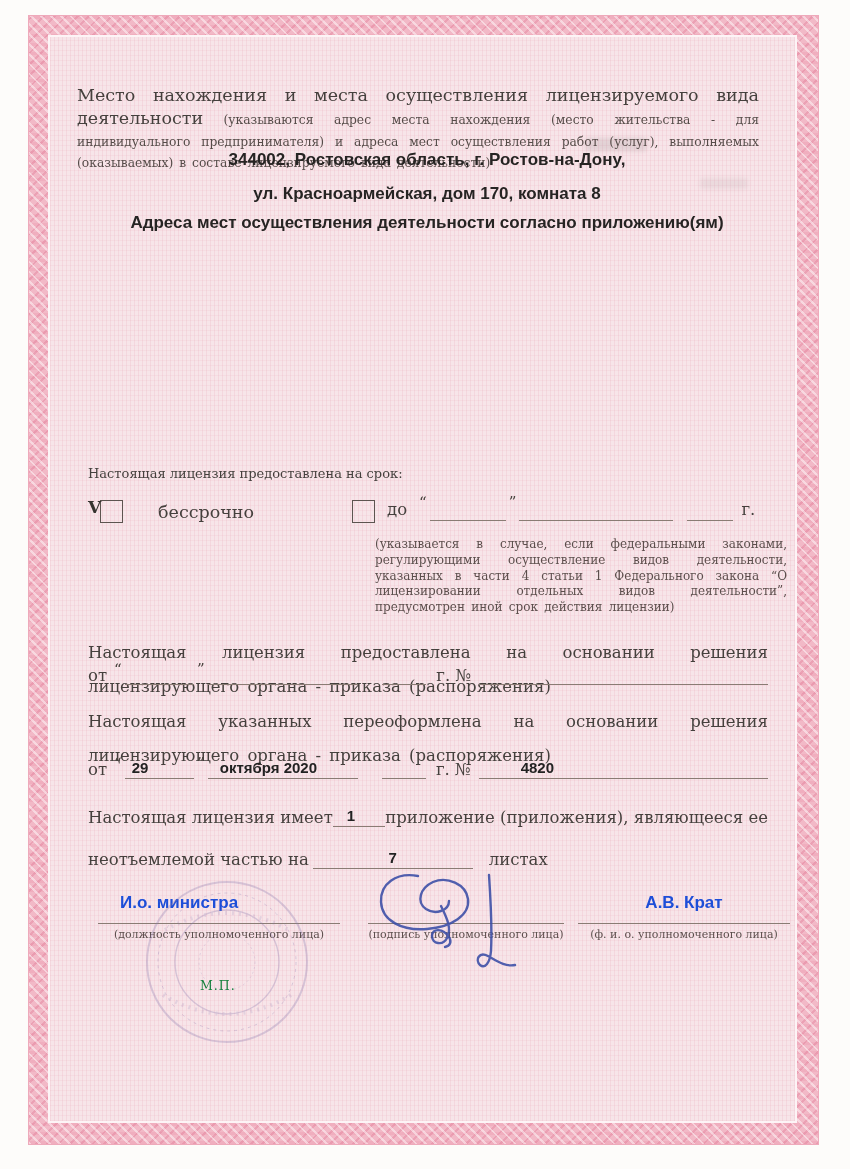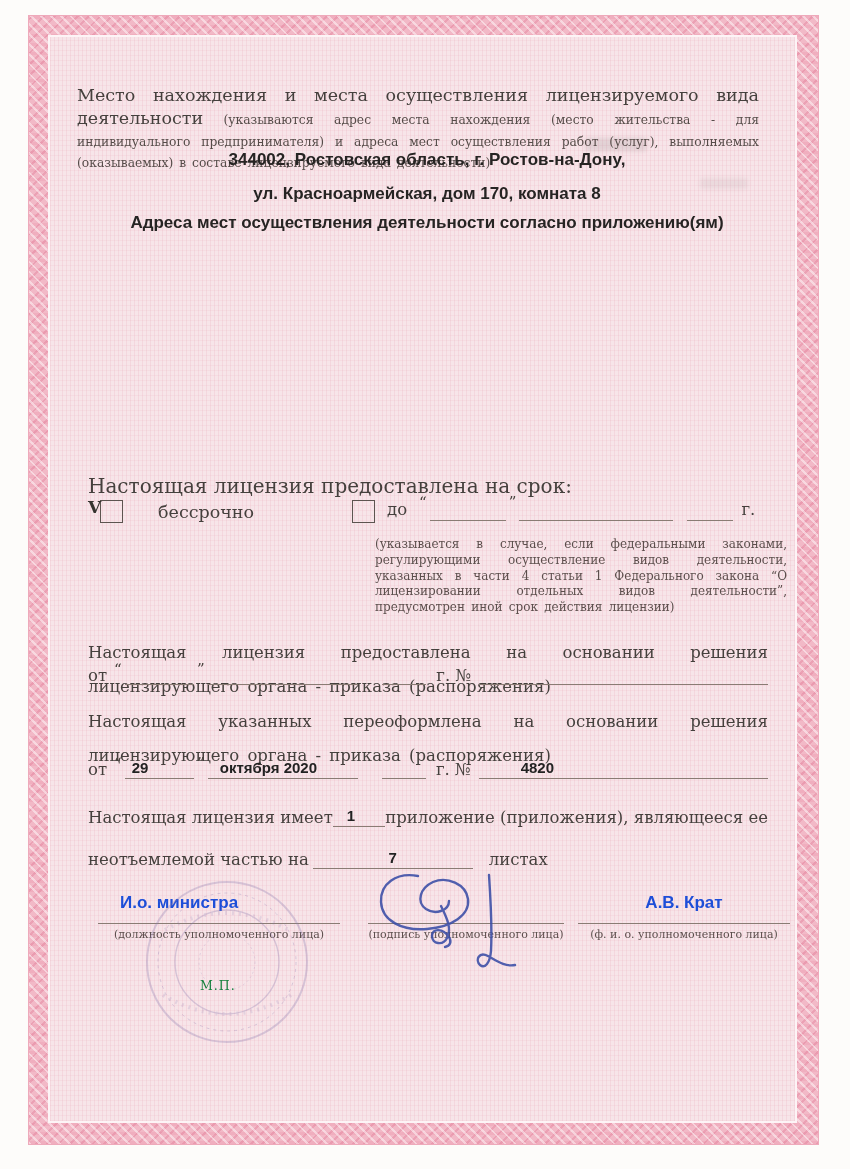--- a/index.html
+++ b/index.html
@@ -32,21 +32,21 @@
   .hdr{left:77px;top:84px;width:682px;text-align:justify;line-height:1.32;}
   .hdr .lead{font-size:17.5px;}
   .hdr .note{font-size:12.3px;color:#564c49;word-spacing:2px;}
   
   .addr{left:86px;width:682px;text-align:center;
         font-family:"Liberation Sans", sans-serif;font-weight:bold;
         font-size:17px;color:#262423;}
   
   .para{left:88px;width:680px;font-size:16.5px;text-align:justify;
         line-height:2.05;word-spacing:3px;}
-  .sect-title{left:88px;font-size:20px;margin-top:8px;}
+  .sect-title{left:88px;font-size:13px;}
   
   .cbrow{left:100px;top:500px;display:flex;align-items:center;}
   .cbrow2{left:352px;top:500px;display:flex;}
   .cbox{width:21px;height:21px;border:1.6px solid #5d5450;background:transparent;
         position:relative;flex:0 0 auto;}
   .vmark{position:absolute;left:-13px;top:-4px;font-family:"DejaVu Serif",serif;
          font-weight:bold;font-size:17px;color:#37332f;}
   .cblabel{margin-left:15px;font-size:17.5px;padding-left:20px;}
   .dolabel{margin:0 9px 0 12px;font-size:16.5px;}
   .q{font-size:15px;position:relative;top:-7px;margin:0 3px;color:#4a443f;}

